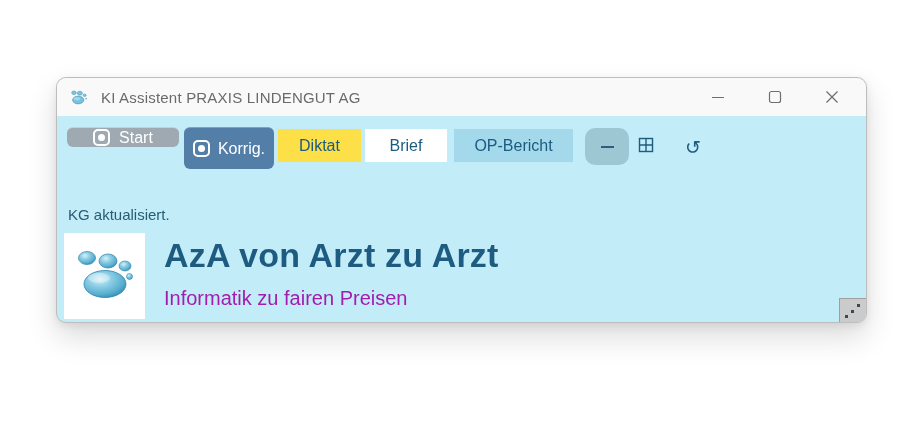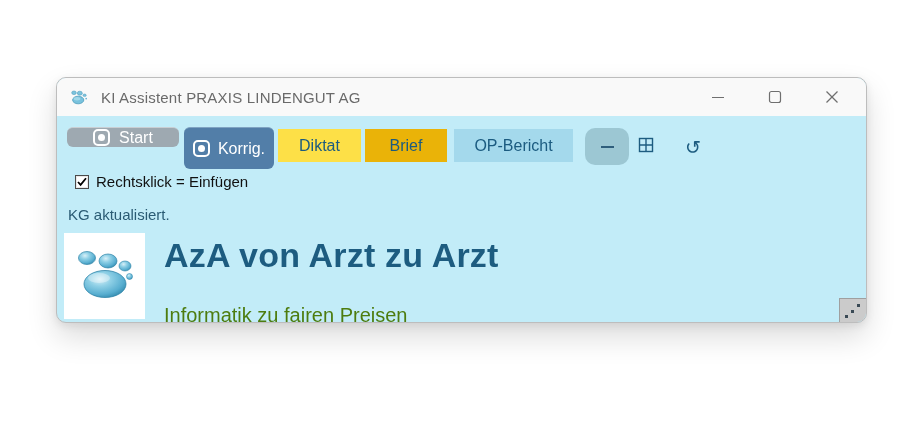--- a/index.html
+++ b/index.html
@@ -69,21 +69,21 @@
   }
   .rec-icon {
     width: 17px; height: 17px;
     border: 2px solid #ffffff; border-radius: 5px;
     display: flex; align-items: center; justify-content: center;
     flex: 0 0 auto;
   }
   .rec-icon i { display: block; width: 7px; height: 7px; border-radius: 50%; background: #ffffff; }
   .btn-flat { top: 13px; height: 33px; color: #1b5b80; }
   .btn-diktat   { left: 221px; width: 83px; background: #fde047; }
-  .btn-brief    { left: 308px; width: 82px; background: #eab308; }
+  .btn-brief    { left: 308px; width: 82px; background: #ffffff; }
   .btn-op       { left: 397px; width: 119px; background: #a4d9ec; }
   .btn-minus {
     left: 528px; top: 12px; width: 44px; height: 37px;
     background: #9cc7d3; border-radius: 10px;
     color: #2f5e7c;
   }
   .btn-minus .dash { width: 13px; height: 2px; background: #2f5e7c; }
   .icon-btn {
     position: absolute; top: 17px; width: 28px; height: 28px;
     display: flex; align-items: center; justify-content: center;
@@ -115,23 +115,23 @@
     background: #ffffff;
   }
   .brand-headline {
     position: absolute; left: 107px; top: 120px;
     font-size: 34px; font-weight: bold;
     color: #1d5c80;
     letter-spacing: .2px;
     white-space: nowrap;
   }
   .brand-tagline {
-    position: absolute; left: 107px; top: 188px;
+    position: absolute; left: 107px; top: 171px;
     font-size: 20px;
-    color: #4d7c0f;
+    color: #a21caf;
     white-space: nowrap;
   }
 
   .resize-grip {
     position: absolute; right: 0; bottom: 0;
     width: 27px; height: 24px;
     background: #cbcbcb;
     border-left: 1px solid #9f9f9f;
     border-top: 1px solid #9f9f9f;
     border-bottom-right-radius: 8px;
@@ -218,28 +218,20 @@
           <line x1="8" y1="1.5" x2="8" y2="14.5" stroke="#1d5c80" stroke-width="1.4"></line>
           <line x1="1.5" y1="8" x2="14.5" y2="8" stroke="#1d5c80" stroke-width="1.4"></line>
         </svg>
       </span>
     </div>
 
     <div class="icon-btn icon-undo">
       <span class="undo-glyph">↺</span>
     </div>
 
-    <div class="check-row">
-      <span class="checkbox">
-        <svg width="12" height="12" viewBox="0 0 12 12">
-            <polyline points="2,6 4.6,8.8 10,2.2" fill="none" stroke="#000000" stroke-width="1.8"></polyline>
-          </svg>
-      </span>
-      <span class="check-label">Rechtsklick = Einfügen</span>
-    </div>
 
     <div class="status-text">KG aktualisiert.</div>
 
     <div class="logo-box">
       <svg width="81" height="86" viewBox="0 0 81 86">
         <defs>
           <radialGradient id="stone" cx="38%" cy="32%" r="75%">
             <stop offset="0%" stop-color="#d8f0f8"></stop>
             <stop offset="35%" stop-color="#8fd0e6"></stop>
             <stop offset="75%" stop-color="#58aed0"></stop>

